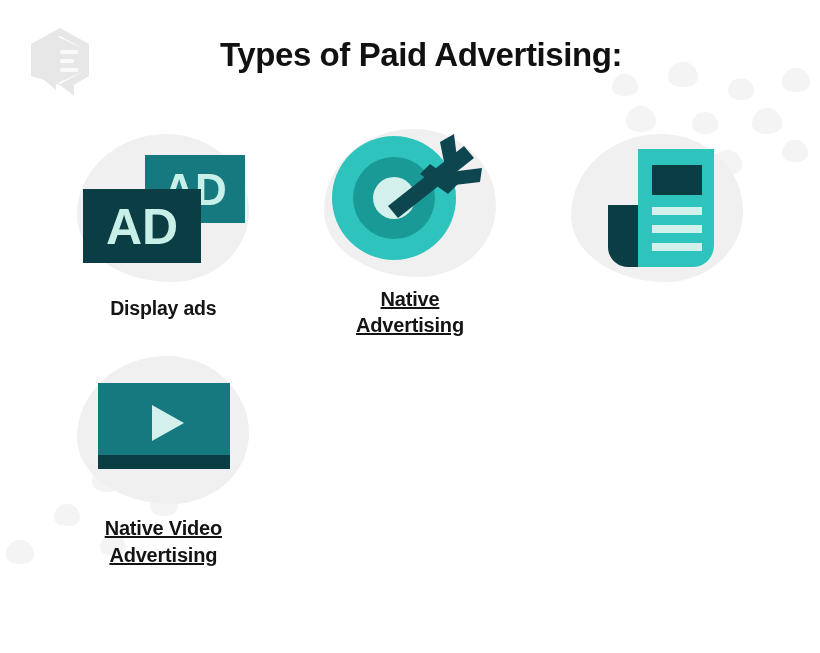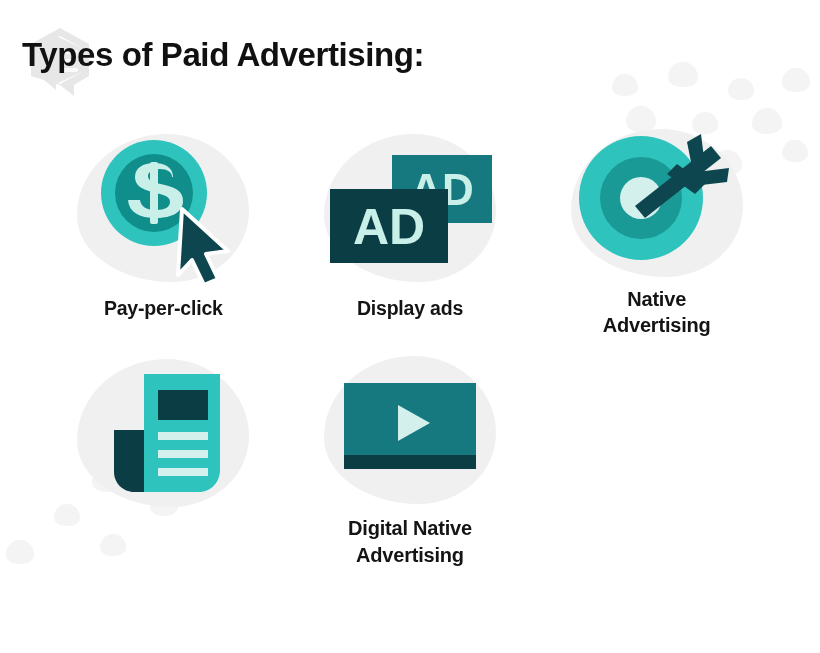--- a/index.html
+++ b/index.html
@@ -38,20 +38,21 @@
     width: 68px;
     height: 72px;
   }
 
   
   .title {
     position: absolute;
     left: 0;
     top: 36px;
     width: 820px;
+    text-align: center;
     font-size: 33px;
     font-weight: bold;
     color: #111111;
     letter-spacing: -0.4px;
     padding-left: 22px;
     box-sizing: border-box;
   }
 
   
   .grid {
@@ -96,20 +97,21 @@
     margin-top: 8px;
     text-align: center;
     font-size: 19.5px;
     font-weight: bold;
     color: #141414;
     line-height: 1.32;
     letter-spacing: -0.2px;
   }
   .cell-label.two-line {
     font-size: 20px;
+    text-decoration: underline;
   }
 </style>
 </head>
 <body>
 
 <div id="infographic">
 
   <div class="blob-layer">
     <div class="blob" style="left:612px;top:74px;width:26px;height:22px;"></div>
     <div class="blob" style="left:668px;top:62px;width:30px;height:25px;"></div>
@@ -140,38 +142,20 @@
       <rect x="34" y="33" width="14" height="4" rx="1.6" fill="#fafafa"></rect>
       <rect x="34" y="42" width="18" height="4" rx="1.6" fill="#fafafa"></rect>
       <path d="M30 48 L30 64 L18 54 Z" fill="#e7e7e7"></path>
     </svg>
   </div>
 
   <div class="title">Types of Paid Advertising:</div>
 
   <div class="grid">
 
-    <div class="cell">
-      <div class="icon-wrap">
-        <div class="gray-blob"></div>
-        <svg class="icon-svg" width="170" height="150" viewBox="0 0 170 150">
-          <circle cx="76" cy="60" r="53" fill="#2ec4bd"></circle>
-          <circle cx="76" cy="60" r="39" fill="#0f8e8c"></circle>
-          <g fill="#c9efe9">
-            <rect x="72" y="29" width="8" height="62" rx="2"></rect>
-            <path d="M95 44 c0-10-9-14-19-14 -11 0-19 5-19 14 0 8 6 12 17 15
-                     l8 2 c7 2 10 4 10 8 0 5-5 8-14 8 -9 0-15-3-16-10
-                     l-12 0 c1 12 11 18 28 18 16 0 27-6 27-17 0-9-6-13-18-16
-                     l-9-2 c-6-2-8-4-8-7 0-4 5-7 12-7 7 0 12 3 12 8 z"></path>
-          </g>
-          <path d="M104 76 L150 118 L128 121 L140 146 L126 152 L114 127 L100 142 Z" fill="#0e4650" stroke="#ffffff" stroke-width="4" stroke-linejoin="round"></path>
-        </svg>
-      </div>
-      <div class="cell-label">Pay-per-click</div>
-    </div>
 
 
     <div class="cell">
       <div class="icon-wrap">
         <div class="gray-blob"></div>
         <svg class="icon-svg" width="180" height="150" viewBox="0 0 180 150">
           <rect x="72" y="22" width="100" height="68" fill="#15797f"></rect>
           <text x="122" y="72" font-family="Liberation Sans, sans-serif" font-size="44" font-weight="bold" fill="#c9efe9" text-anchor="middle">AD</text>
           <rect x="10" y="56" width="118" height="74" fill="#0b3d45"></rect>
           <text x="69" y="111" font-family="Liberation Sans, sans-serif" font-size="50" font-weight="bold" fill="#c9efe9" text-anchor="middle">AD</text>
@@ -218,19 +202,19 @@
     <div class="cell">
       <div class="icon-wrap">
         <div class="gray-blob"></div>
         <svg class="icon-svg" width="175" height="150" viewBox="0 0 175 150">
           <rect x="22" y="28" width="132" height="82" fill="#15797f"></rect>
           <rect x="22" y="100" width="132" height="14" fill="#0b3d45"></rect>
           <path d="M76 50 L108 68 L76 86 Z" fill="#d3f0ec"></path>
         </svg>
       </div>
       <div class="cell-label two-line">
-        <div>Digital Native</div>
+        <div>Native Video</div>
         <div>Advertising</div>
       </div>
     </div>
 
   </div>
 </div>
 
 </body></html>

